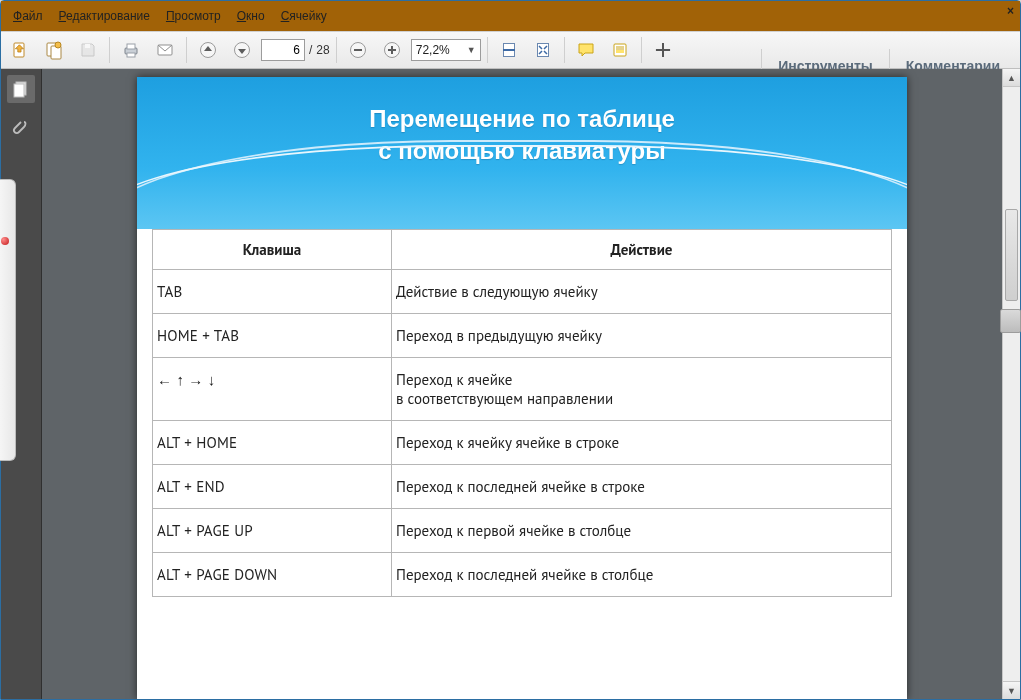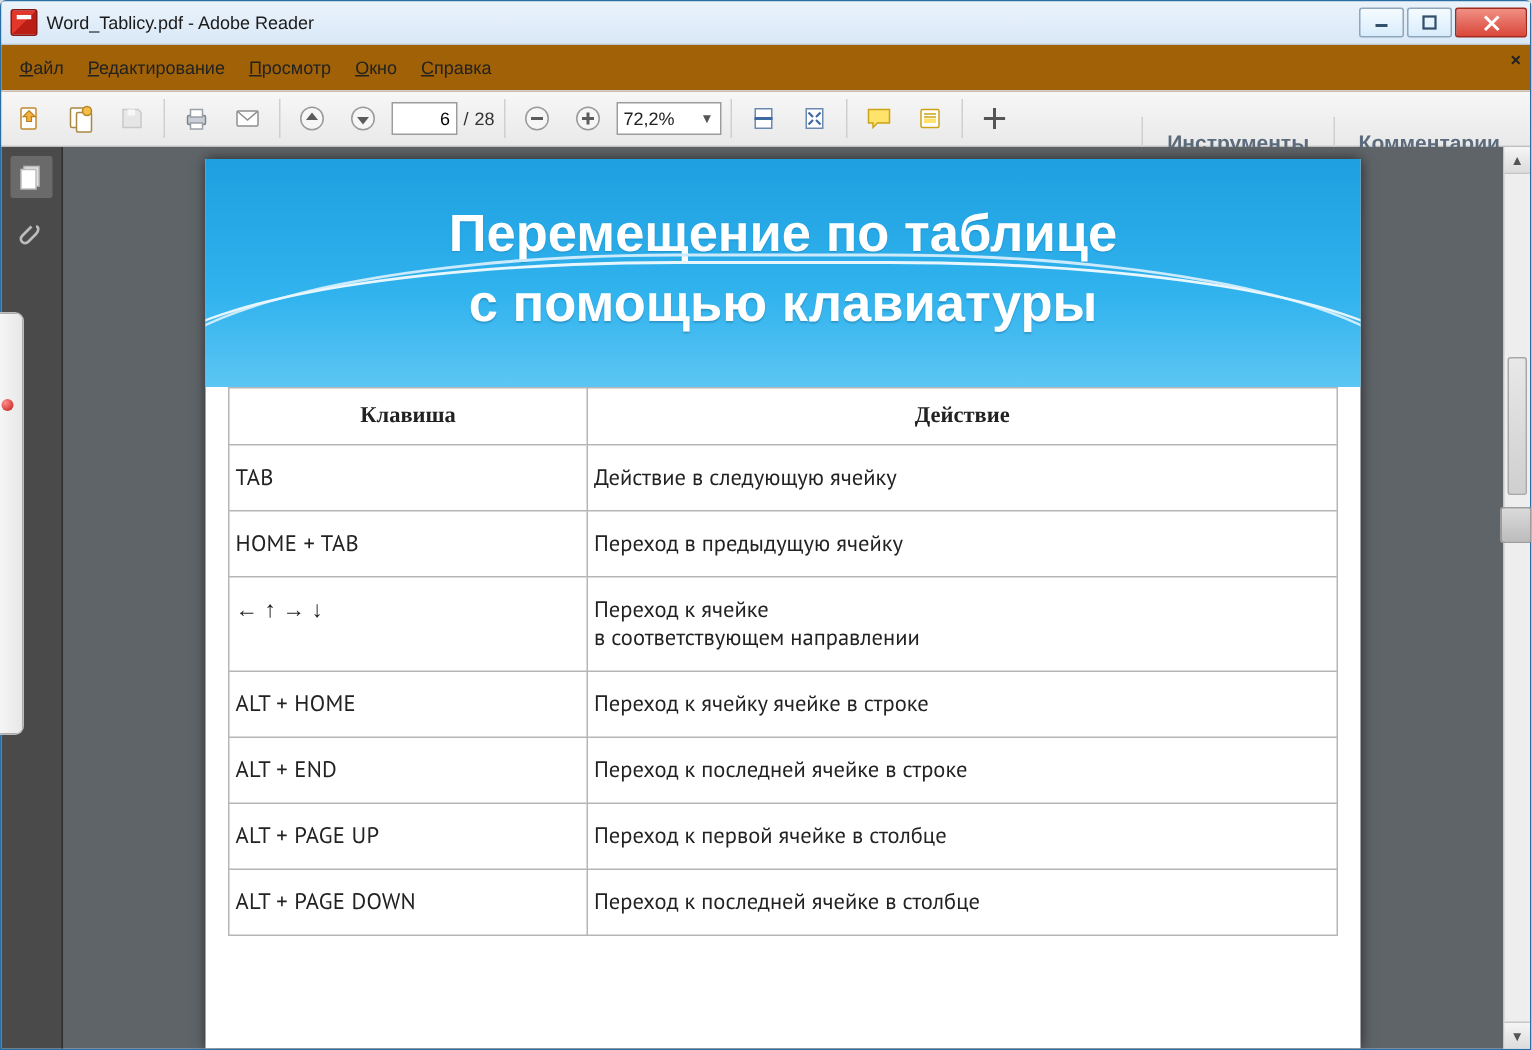--- a/index.html
+++ b/index.html
@@ -67,67 +67,44 @@
   .vscroll .thumb{position:absolute;left:2px;right:2px;top:140px;height:90px;
     background:linear-gradient(#e8e8e8,#cfcfcf);border:1px solid #a8a8a8;border-radius:2px;}
   .vscroll .grip{position:absolute;right:-1px;top:240px;width:19px;height:22px;
     background:linear-gradient(#dadada,#bcbcbc);border:1px solid #9c9c9c;border-radius:2px;}
   
   .page{width:770px;margin-top:8px;background:#fff;box-shadow:0 0 8px rgba(0,0,0,.6);
     position:relative;box-sizing:border-box;}
   .slide-head{height:152px;position:relative;overflow:hidden;
     background:linear-gradient(#1e9fe0,#31b3ee 60%,#5cc6f3);}
   .slide-head h1{margin:0;text-align:center;color:#fff;font-weight:700;font-family:"Segoe UI",Arial;
-    padding-top:26px;font-size:35px;line-height:1.35;text-shadow:0 1px 1px rgba(0,60,100,.25);}
+    padding-top:26px;font-size:24px;line-height:1.35;text-shadow:0 1px 1px rgba(0,60,100,.25);}
   .wave{position:absolute;left:-40px;right:-40px;bottom:-60px;height:140px;border:2px solid #e8f6fd;
     border-radius:50%/60%;background:radial-gradient(120% 160% at 50% 160%,#fff 46%,transparent 47%);}
   .wave.w2{bottom:-85px;height:170px;border-color:#cbeafb;background:none;}
   .tbl{width:740px;margin:0 auto;border-collapse:collapse;font-family:"Segoe UI","PT Sans",Arial;
     font-size:15px;position:relative;}
-  .tbl th{border:1px solid #b6b6b6;padding:10px 14px;font-weight:700;background:transparent;position:relative;font-family:Liberation Serif, serif;}
+  .tbl th{border:1px solid #b6b6b6;padding:10px 14px;font-weight:700;background:transparent;position:relative;}
   .tbl td{border:1px solid #b6b6b6;padding:12px 4px;vertical-align:top;}
   .tbl td:first-child{width:230px;letter-spacing:.2px;}
   
   svg{overflow:visible;}
 </style>
 </head>
 <body>
 
 <div class="win">
 
-  <div class="titlebar">
-    <span class="app-icon"></span>
-    <span class="title">Word_Tablicy.pdf - Adobe Reader</span>
-    <span class="spacer"></span>
-    <div class="win-btns">
-      <div class="win-btn">
-        <svg width="10" height="10">
-            <line x1="1" y1="7" x2="9" y2="7" stroke="#33506b" stroke-width="2"></line>
-          </svg>
-      </div>
-      <div class="win-btn">
-        <svg width="10" height="10">
-            <rect x="1" y="1" width="8" height="8" fill="none" stroke="#33506b" stroke-width="1.5"></rect>
-          </svg>
-      </div>
-      <div class="win-btn close">
-        <svg width="11" height="11">
-            <line x1="1" y1="1" x2="10" y2="10" stroke="#fff" stroke-width="2"></line>
-            <line x1="10" y1="1" x2="1" y2="10" stroke="#fff" stroke-width="2"></line>
-          </svg>
-      </div>
-    </div>
-  </div>
 
   <div class="menubar">
     <span class="menu-item"><u>Ф</u><span>айл</span></span>
     <span class="menu-item"><u>Р</u><span>едактирование</span></span>
     <span class="menu-item"><u>П</u><span>росмотр</span></span>
     <span class="menu-item"><u>О</u><span>кно</span></span>
-    <span class="menu-item"><u>С</u><span>правка</span></span>
+    <span class="menu-item"><u>С</u><span>ячейку</span></span>
     <span class="menu-close">×</span>
   </div>
 
   <div class="toolbar">
     <div class="tb-btn">
       <svg width="18" height="18">
           <rect x="3" y="2" width="10" height="14" rx="1" fill="#fff" stroke="#c08a2a"></rect>
           <path d="M8 6l5 5-3 0 0 4-4 0 0-4-3 0z" fill="#f3b23b" stroke="#b87f1c" transform="translate(2 -1) scale(.8)"></path>
         </svg>
     </div>

